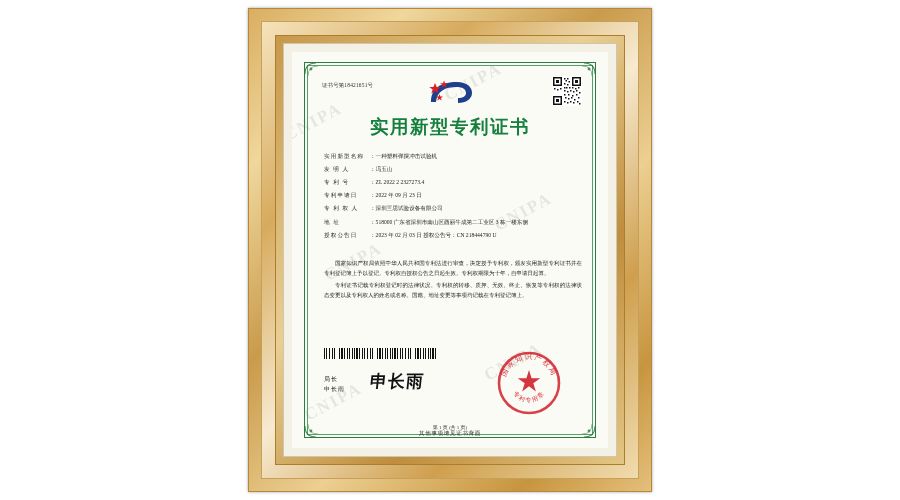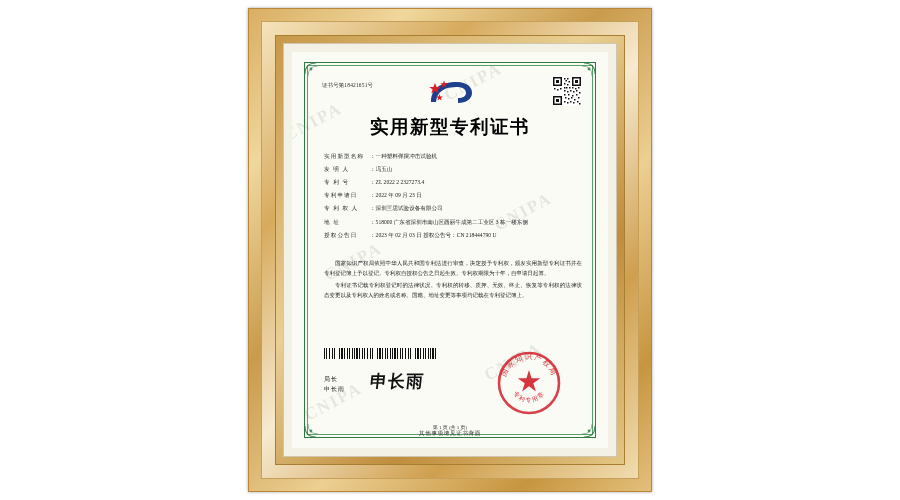--- a/index.html
+++ b/index.html
@@ -152,21 +152,21 @@
   .title {
     position: absolute;
     left: 0;
     right: 0;
     top: 62px;
     text-align: center;
     font-family: "Liberation Serif", serif;
     font-weight: bold;
     font-size: 18.5px;
     letter-spacing: 1.5px;
-    color: #000000;
+    color: #15803d;
   }
 
   
   .fields {
     position: absolute;
     left: 32px;
     right: 26px;
     top: 100px;
   }
   .field {

